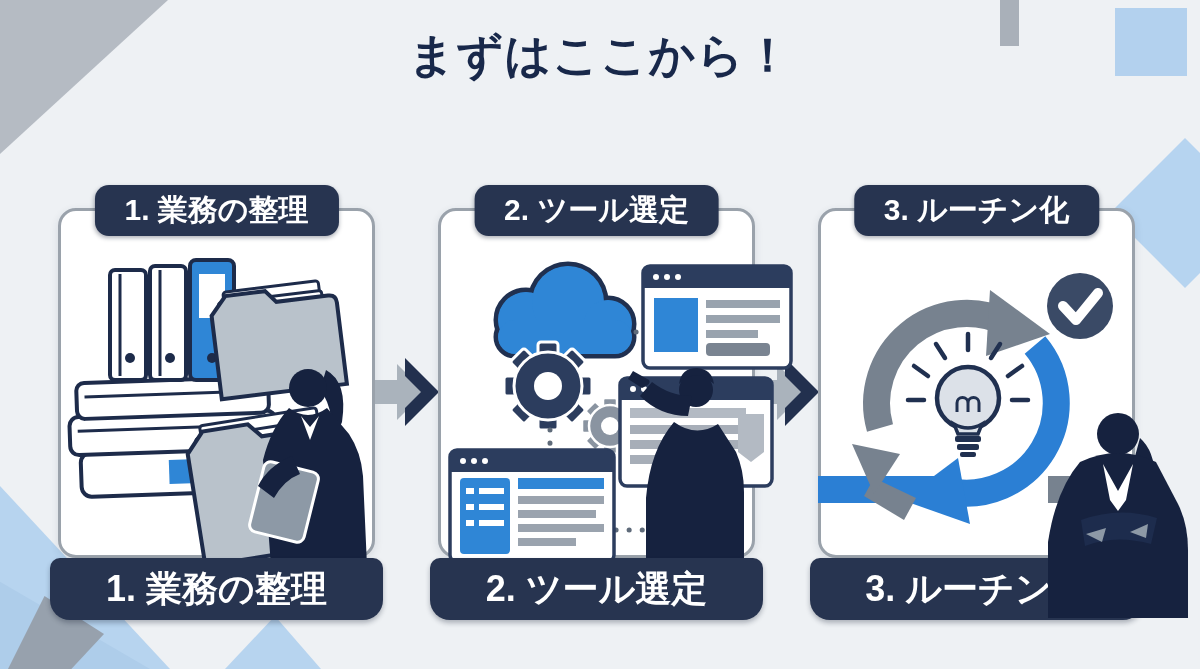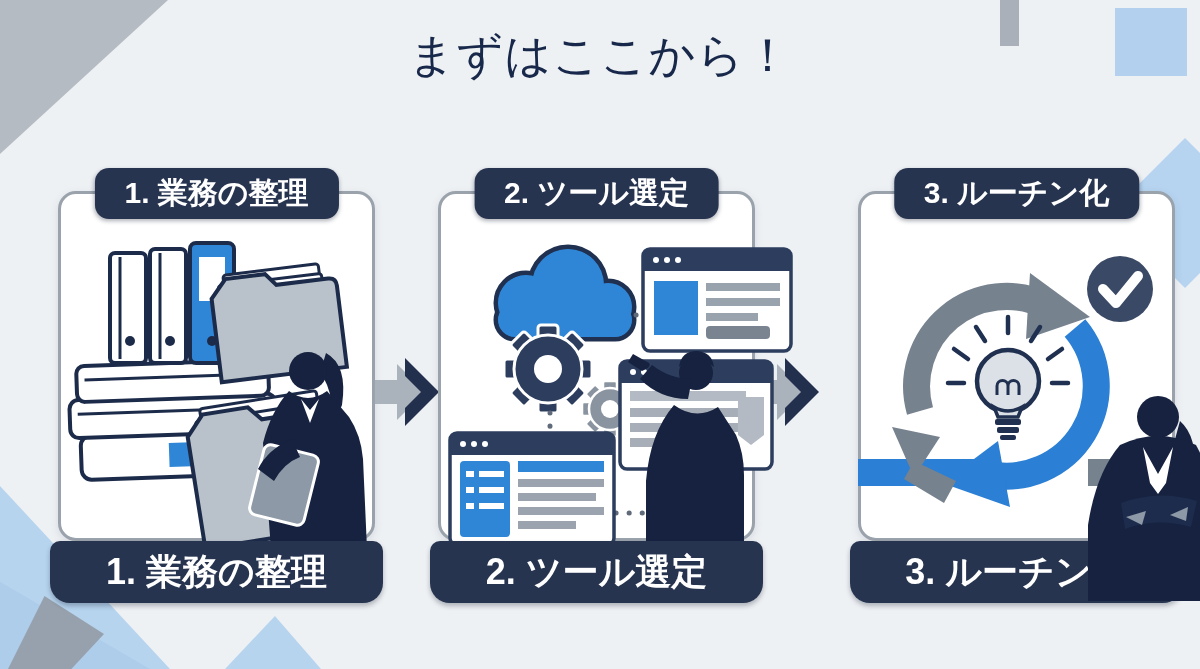--- a/index.html
+++ b/index.html
@@ -19,26 +19,26 @@
   .deco-bl-blue{left:0;top:486px;width:170px;height:183px;background:#b7d4ef;
     clip-path:polygon(0 0,100% 100%,55% 100%,0 62%);}
   .deco-bl-blue2{left:0;top:560px;width:150px;height:109px;background:#aecdea;
     clip-path:polygon(0 20%,100% 100%,0 100%);}
   .deco-bl-gray{left:8px;top:596px;width:96px;height:73px;background:#97a1ad;
     clip-path:polygon(38% 0,100% 52%,66% 100%,0 100%);}
   .deco-bl-blue3{left:225px;top:616px;width:96px;height:53px;background:#b7d4ef;
     clip-path:polygon(52% 0,100% 100%,0 100%);}
   
   .title-wrap{position:absolute;left:0;top:30px;width:100%;text-align:center;
-    color:#18284a;font-weight:400;line-height:1.13;letter-spacing:1px;}
+    color:#18284a;font-weight:700;line-height:1.13;letter-spacing:1px;}
   .title-line1{font-size:46px;}
   .title-line2{font-size:51px;}
   
-  .step{position:absolute;top:191px;width:317px;height:412px;}
-  .step1{left:58px;} .step2{left:438px;} .step3{left:818px;margin-left:40px;}
+  .step{position:absolute;top:208px;width:317px;height:412px;}
+  .step1{left:58px;} .step2{left:438px;} .step3{left:818px;}
   .card{position:absolute;left:0;top:0;right:0;bottom:62px;background:#ffffff;
     border:3px solid #9aa2ab;border-radius:18px;box-shadow:0 3px 8px rgba(40,55,80,.12);}
   .badge{position:absolute;top:-23px;left:50%;transform:translateX(-50%);
     background:#273450;color:#fff;font-size:30px;font-weight:700;
     padding:5px 30px;border-radius:14px;white-space:nowrap;z-index:5;
     box-shadow:0 2px 4px rgba(20,30,50,.35);}
   .bottombar{position:absolute;left:-8px;right:-8px;bottom:0;height:62px;
     background:#273450;border-radius:10px 10px 20px 20px;z-index:3;
     color:#fff;font-size:36px;font-weight:700;text-align:center;line-height:62px;
     box-shadow:0 3px 5px rgba(20,30,50,.3);}

